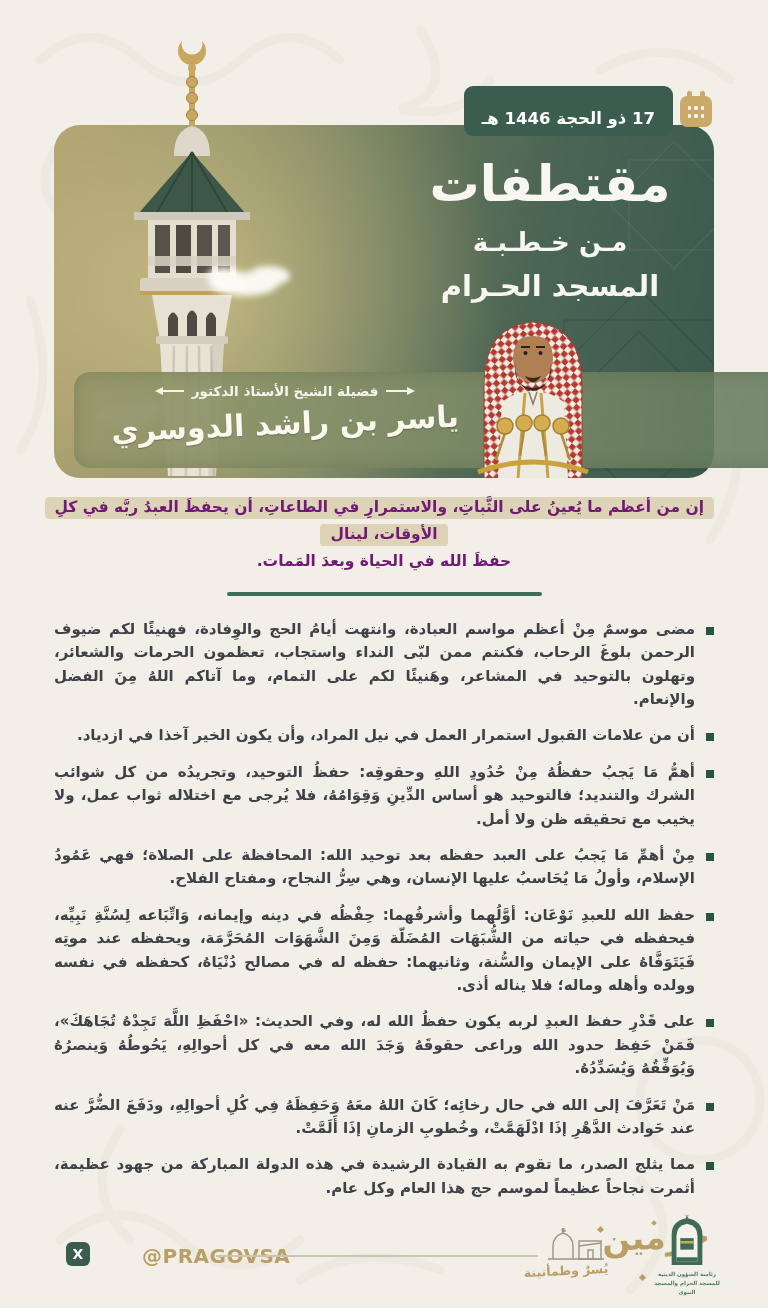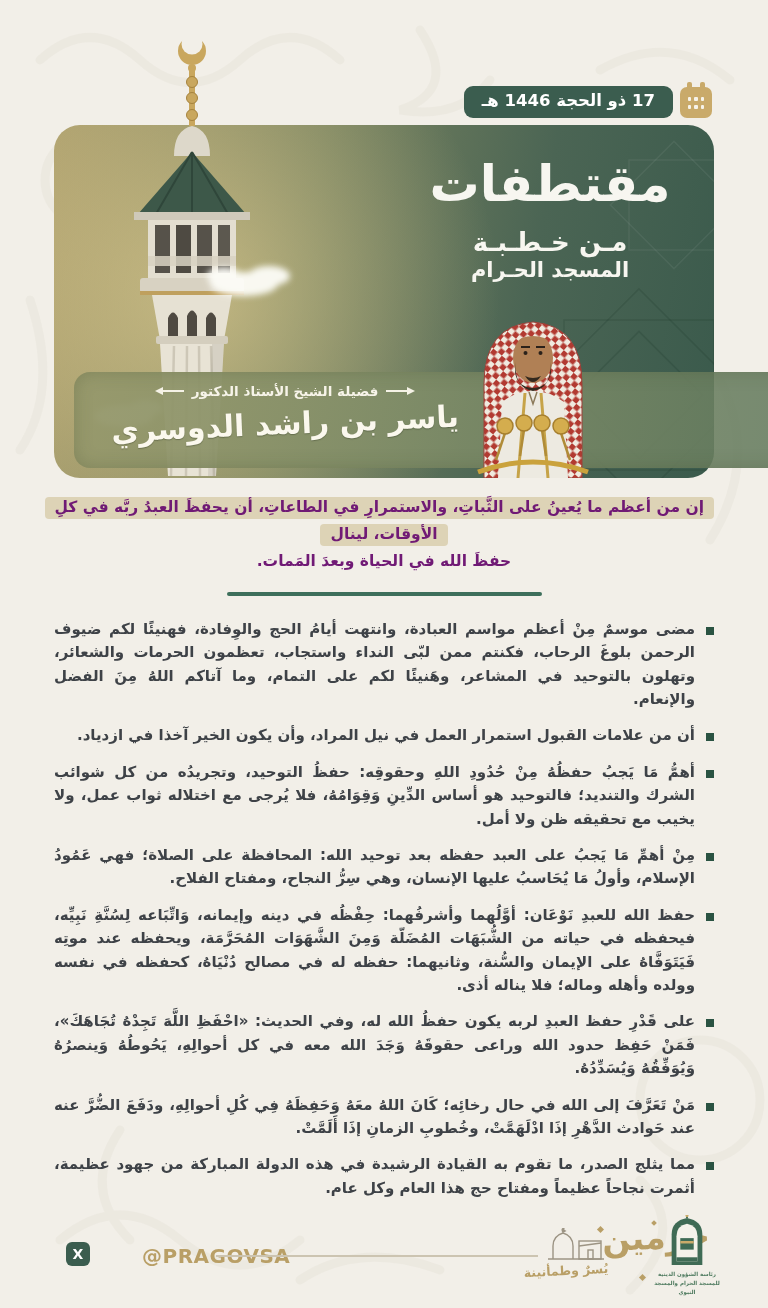--- a/index.html
+++ b/index.html
@@ -18,39 +18,39 @@
   .page{
     position:relative;width:768px;height:1308px;margin:0 auto;
     background:var(--cream);overflow:hidden;
     font-family:"DejaVu Sans",sans-serif;
   }
   .wm{position:absolute;inset:0;z-index:0;pointer-events:none;}
 
   
   .date-row{position:absolute;top:86px;right:56px;z-index:6;display:flex;align-items:center;gap:7px;direction:ltr;}
   .date-pill{background:var(--green-dark);color:#fff;font-size:16.5px;font-weight:700;
-    padding:5px 18px 8px;border-radius:9px;direction:rtl;letter-spacing:.3px;}
+    padding:23px 18px 8px;border-radius:9px;direction:rtl;letter-spacing:.3px;}
   .cal{position:relative;width:32px;height:31px;background:var(--gold);border-radius:7px;flex:none;}
   .cal .tab{position:absolute;top:-5px;width:5px;height:9px;background:var(--gold);border-radius:2px;}
   .cal .tab.l{left:7px}.cal .tab.r{right:7px}
   .cal .dots{position:absolute;left:6px;top:9px;width:20px;height:15px;
     display:grid;grid-template-columns:repeat(3,1fr);grid-template-rows:repeat(2,1fr);justify-items:center;align-items:center;}
   .cal .dots i{width:3.6px;height:3.6px;background:#f6f3ea;border-radius:1px;display:block;}
 
   
   .card{position:absolute;top:125px;left:54px;width:660px;height:353px;border-radius:26px;z-index:1;overflow:hidden;
     background:
       radial-gradient(circle at 22% 48%, rgba(234,212,150,.60), rgba(234,212,150,0) 55%),
       linear-gradient(100deg,#a89c6b 0%, #77825f 38%, #4b6554 70%, #3a5a4c 100%);}
   .card svg.pattern{position:absolute;inset:0;}
   .minaret{position:absolute;left:86px;top:24px;width:212px;height:452px;z-index:3;}
   .title-block{position:absolute;left:400px;top:158px;width:300px;text-align:center;z-index:2;color:#f7f6f0;direction:rtl;}
   .title-main{font-size:50px;font-weight:700;line-height:1.05;}
   .title-sub1{font-size:26px;font-weight:700;margin-top:16px;letter-spacing:1px;}
-  .title-sub2{font-size:21px;font-weight:700;margin-top:1px;}
+  .title-sub2{font-size:29px;font-weight:700;margin-top:12px;}
 
   .band{position:absolute;left:74px;top:372px;width:730px;height:96px;border-radius:16px;z-index:4;
     background:linear-gradient(95deg, rgba(151,153,108,.96) 0%, rgba(128,141,104,.92) 45%, rgba(100,123,95,.88) 100%);
     box-shadow:inset 0 0 18px rgba(60,70,40,.25);}
   .band-inner{position:absolute;left:26px;top:11px;width:370px;text-align:center;direction:rtl;}
   .speaker-line{display:flex;align-items:center;justify-content:center;color:#f7f4e9;font-size:13.5px;font-weight:700;}
   .orn{height:2px;width:22px;background:#f5f2e6;position:relative;margin:0 8px;flex:none;}
   .orn.r::after{content:"";position:absolute;right:-7px;top:-3.5px;border-left:8px solid #f5f2e6;border-top:4.5px solid transparent;border-bottom:4.5px solid transparent;}
   .orn.l::before{content:"";position:absolute;left:-7px;top:-3.5px;border-right:8px solid #f5f2e6;border-top:4.5px solid transparent;border-bottom:4.5px solid transparent;}
   .signature{margin-top:7px;font-size:30px;font-weight:700;color:#fbf8ee;letter-spacing:1px;
@@ -269,21 +269,21 @@
     <div class="bullet">
       <span class="sq"></span>
       <p>على قَدْرِ حفظ العبدِ لربه يكون حفظُ الله له، وفي الحديث: «احْفَظِ اللَّهَ تَجِدْهُ تُجَاهَكَ»، فَمَنْ حَفِظ حدود الله وراعى حقوقَهُ وَجَدَ الله معه في كل أحوالِهِ، يَحُوطُهُ وَينصرُهُ وَيُوَفِّقُهُ وَيُسَدِّدُهُ.</p>
     </div>
     <div class="bullet">
       <span class="sq"></span>
       <p>مَنْ تَعَرَّفَ إلى الله في حال رخائِه؛ كَانَ اللهُ معَهُ وَحَفِظَهُ فِي كُلِ أحوالِهِ، ودَفَعَ الضُّرَّ عنه عند حَوادث الدَّهْرِ إذَا ادْلَهَمَّتْ، وخُطوبِ الزمانِ إذَا أَلَمَّتْ.</p>
     </div>
     <div class="bullet">
       <span class="sq"></span>
-      <p>مما يثلج الصدر، ما تقوم به القيادة الرشيدة في هذه الدولة المباركة من جهود عظيمة، أثمرت نجاحاً عظيماً ومفتاح حج هذا العام وكل عام.</p>
+      <p>مما يثلج الصدر، ما تقوم به القيادة الرشيدة في هذه الدولة المباركة من جهود عظيمة، أثمرت نجاحاً عظيماً لموسم حج هذا العام وكل عام.</p>
     </div>
   </div>
 
   <div class="footer">
     <div class="x-badge">X</div>
     <div class="handle">@PRAGOVSA</div>
     <div class="hline"></div>
 
     <svg class="domes" width="60" height="36" viewBox="0 0 60 36">
       <g fill="none" stroke="#9c9484" stroke-width="1.4">

